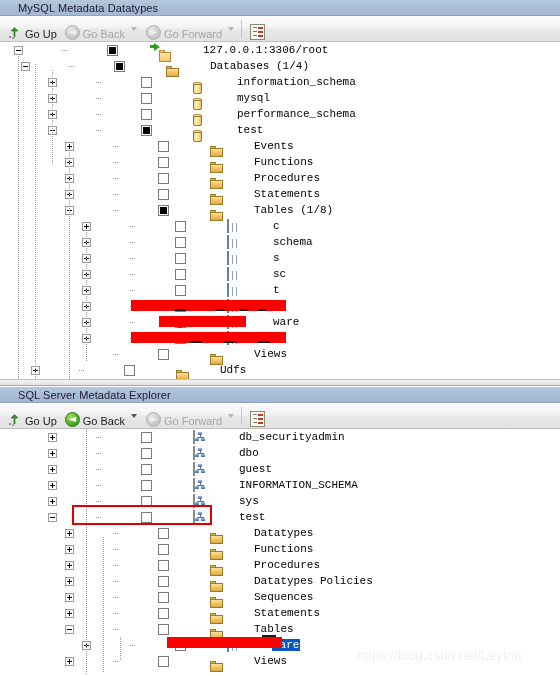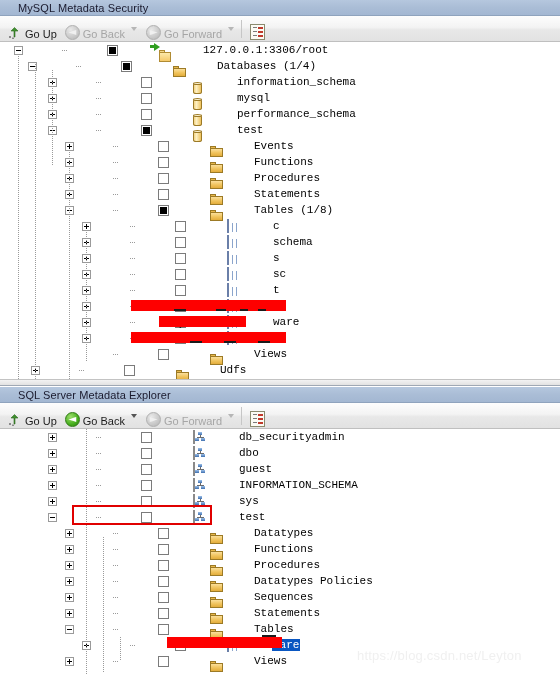--- a/index.html
+++ b/index.html
@@ -240,21 +240,21 @@
     white-space:nowrap;
     letter-spacing:0.2px;
   }
 </style>
 </head>
 <body>
 
 <div id="app">
 
   <div class="panel" id="panel1" style="top:0px;height:386px;">
-    <div class="panel-title">MySQL Metadata Security</div>
+    <div class="panel-title">MySQL Metadata Datatypes</div>
 
     <div class="toolbar">
       <div class="tb-btn">
         <span class="ico-up">
           <svg width="14" height="14" viewBox="0 0 14 14">
             <path d="M6 11 L6 5 L3 5 L6.5 1.5 L10 5 L7 5 L7 11 Z" fill="#3f8f2e" stroke="#2c6a20" stroke-width="0.6"></path>
             <rect x="1" y="10" width="2" height="2" fill="#8a8a8a"></rect>
             <rect x="4" y="11.5" width="2" height="1.5" fill="#8a8a8a"></rect>
           </svg>
         </span>
@@ -291,21 +291,21 @@
     </div>
 
     <div class="tree" id="tree1" style="height:343px;">
         <div class="row" style="padding-left: 14px;">
           <span class="exp"></span>
           <span class="dots"></span>
           <span class="cb filled"></span>
           <span class="tico"><span class="ic-server"><span class="tab"></span><span class="body"></span><span class="arwstem"></span><span class="arw"></span></span></span>
           <span class="label">127.0.0.1:3306/root</span>
         </div>
-        <div class="row" style="padding-left: 28px;">
+        <div class="row" style="padding-left: 21px;">
           <span class="exp"></span>
           <span class="dots"></span>
           <span class="cb filled"></span>
           <span class="tico"><span class="ic-folder"><span class="tab"></span><span class="body"></span></span></span>
           <span class="label">Databases (1/4)</span>
         </div>
         <div class="row" style="padding-left: 48px;">
           <span class="exp plus"></span>
           <span class="dots"></span>
           <span class="cb"></span>

